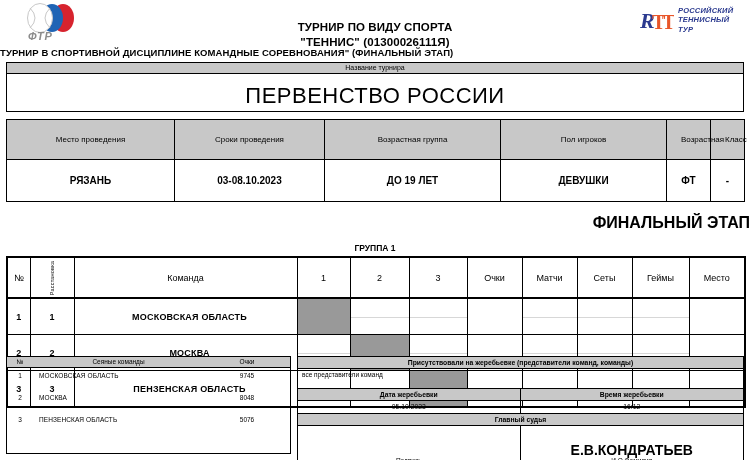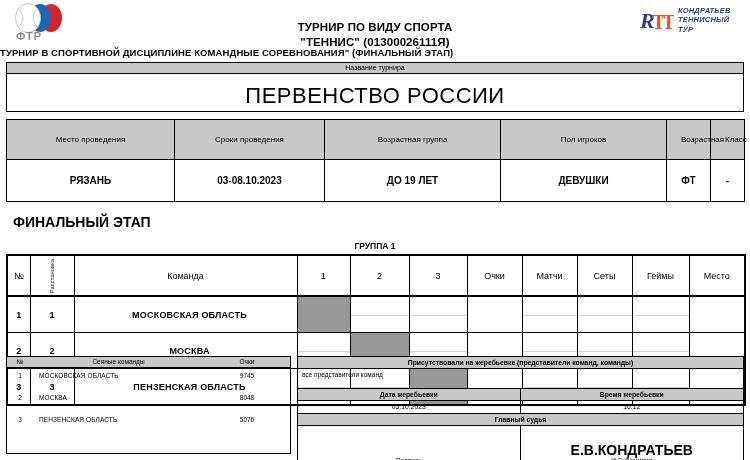--- a/index.html
+++ b/index.html
@@ -16,24 +16,25 @@
     overflow: hidden;
   }
 
   
   .header {
     position: relative;
     height: 44px;
   }
   .ftr-logo {
     position: absolute;
-    left: 8px;
+    left: 20px;
     top: 2px;
     width: 74px;
     height: 42px;
+    font-style: italic;
   }
   .rtt-logo {
     position: absolute;
     right: 6px;
     top: 3px;
     width: 104px;
     height: 34px;
     display: flex;
     align-items: center;
     gap: 4px;
@@ -114,22 +115,22 @@
   }
   .info-table td {
     font-weight: bold;
     font-size: 10px;
     height: 13px;
     line-height: 13px;
   }
 
   
   .stage-title {
-    text-align: left;
-    font-size: 14px;
+    text-align: right;
+    font-size: 16px;
     font-weight: bold;
     margin-top: 12px;
     padding-left: 13px;
   }
   .group-title {
     text-align: center;
     font-size: 8.5px;
     font-weight: bold;
     margin-top: 11px;
     margin-bottom: 3px;
@@ -327,21 +328,21 @@
     <div class="title-line">"ТЕННИС" (01300026111Я)</div>
   </div>
 
   <div class="rtt-logo">
     <svg class="rtt-mark" viewBox="0 0 34 28">
       <text x="0" y="22" font-family="Liberation Serif, serif" font-size="22" font-style="italic" font-weight="bold" fill="#2b3a8f">R</text>
       <text x="12" y="23" font-family="Liberation Serif, serif" font-size="20" font-weight="bold" fill="#e8562a">T</text>
       <text x="22" y="23" font-family="Liberation Serif, serif" font-size="20" font-weight="bold" fill="#e8562a">T</text>
     </svg>
     <div class="rtt-text">
-      <div>КОНДРАТЬЕВ</div>
+      <div>РОССИЙСКИЙ</div>
       <div>ТЕННИСНЫЙ</div>
       <div>ТУР</div>
     </div>
   </div>
 </div>
 
 <div class="subheader">ТУРНИР В СПОРТИВНОЙ ДИСЦИПЛИНЕ КОМАНДНЫЕ СОРЕВНОВАНИЯ" (ФИНАЛЬНЫЙ ЭТАП)</div>
 
 <div class="name-box">
   <div class="name-caption">Название турнира</div>

